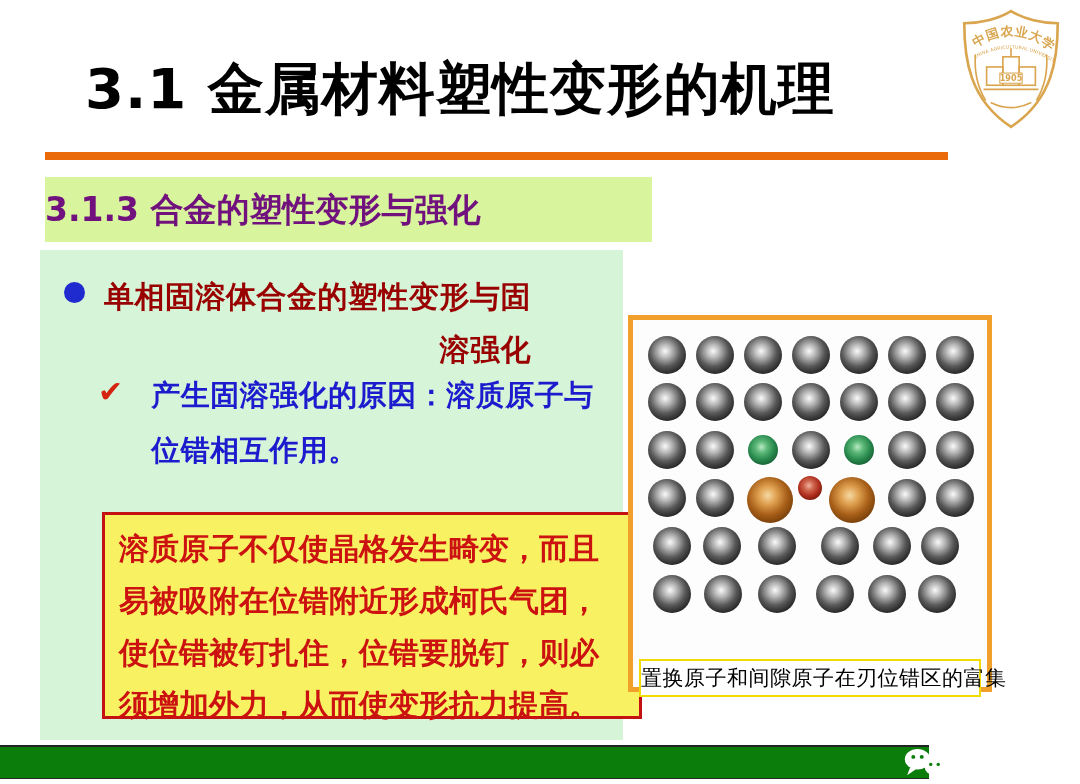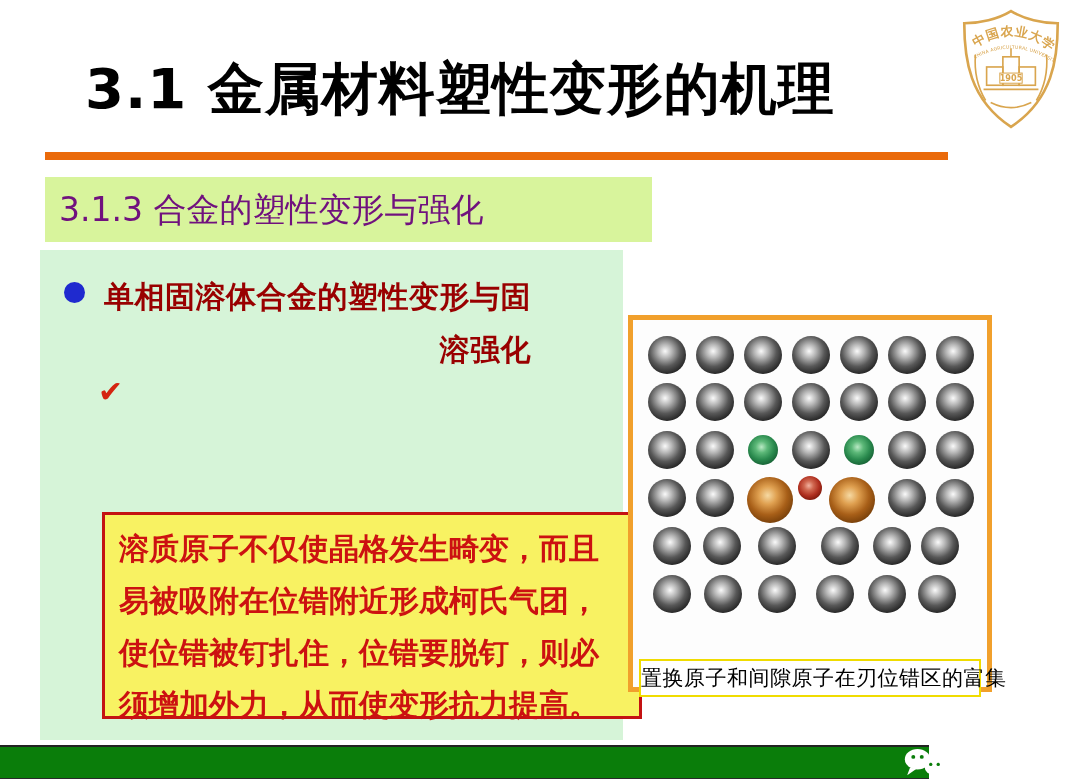--- a/index.html
+++ b/index.html
@@ -18,21 +18,21 @@
     position:absolute;left:85px;top:52px;font-size:56px;font-weight:bold;
     color:#000;letter-spacing:1px;white-space:nowrap;
   }
   .title-rule{
     position:absolute;left:45px;top:152px;width:903px;height:8px;
     background:var(--accent_orange,#EA6A0A);
   }
   .section-header{
     position:absolute;left:45px;top:177px;width:607px;height:65px;
     background:var(--header_bg,#D8F49C);color:var(--header_text,#70117E);
-    font-size:33px;font-weight:normal;line-height:65px;padding-left:14px;
+    font-size:33px;font-weight:bold;line-height:65px;
     box-sizing:border-box;white-space:nowrap;
   }
   .content-panel{
     position:absolute;left:40px;top:250px;width:583px;height:490px;
     background:var(--panel_bg,#D6F4D8);
   }
   .bullet-row{position:absolute;left:24px;top:20px;display:flex;text-align:right;}
   .bullet-dot{
     width:21px;height:21px;border-radius:50%;background:#1F2ACF;
     margin-top:12px;margin-right:16px;flex:0 0 auto;
@@ -89,20 +89,21 @@
 
 <div class="section-header">3.1.3 合金的塑性变形与强化</div>
 
 <div class="content-panel">
   <div class="bullet-row">
     <span class="bullet-dot"></span>
     <span class="bullet-text">单相固溶体合金的塑性变形与固溶强化</span>
   </div>
   <div class="check-row">
     <span class="check-glyph">✔</span>
+    <span class="check-text">产生固溶强化的原因：溶质原子与位错相互作用。</span>
   </div>
   <div class="note-box">溶质原子不仅使晶格发生畸变，而且易被吸附在位错附近形成柯氏气团，使位错被钉扎住，位错要脱钉，则必须增加外力，从而使变形抗力提高。</div>
 </div>
 
 <div class="figure-frame">
   <svg class="lattice" width="354" height="305" viewBox="0 0 354 305">
     <defs>
       <radialGradient id="grad-g" cx="45%" cy="40%" r="65%">
         <stop offset="0%" stop-color="#fafafa"></stop>
         <stop offset="28%" stop-color="#b5b5b5"></stop>

